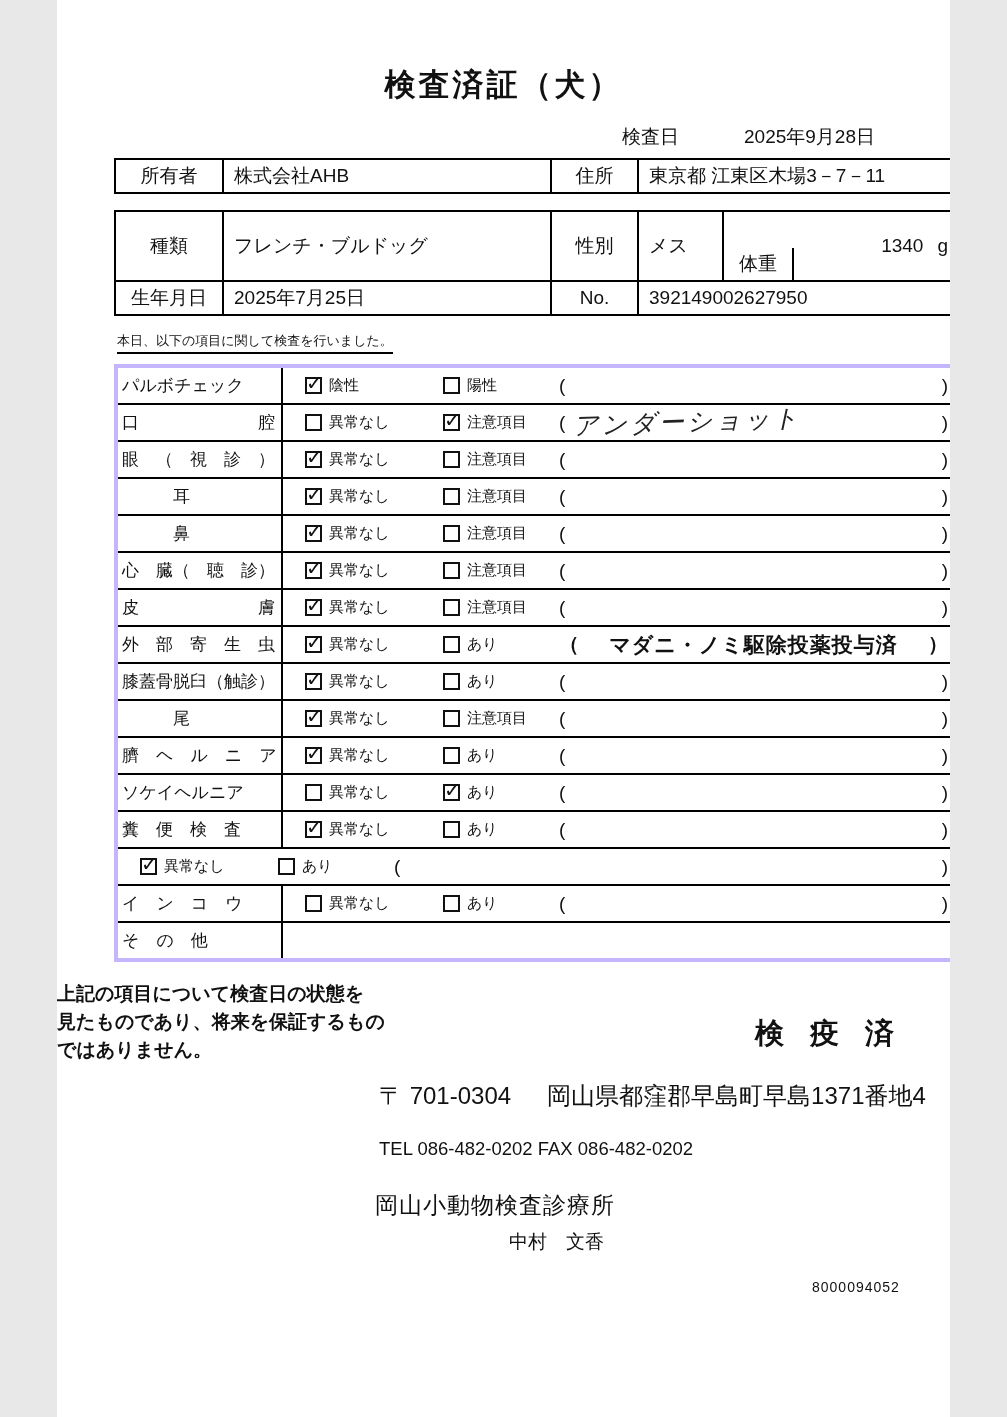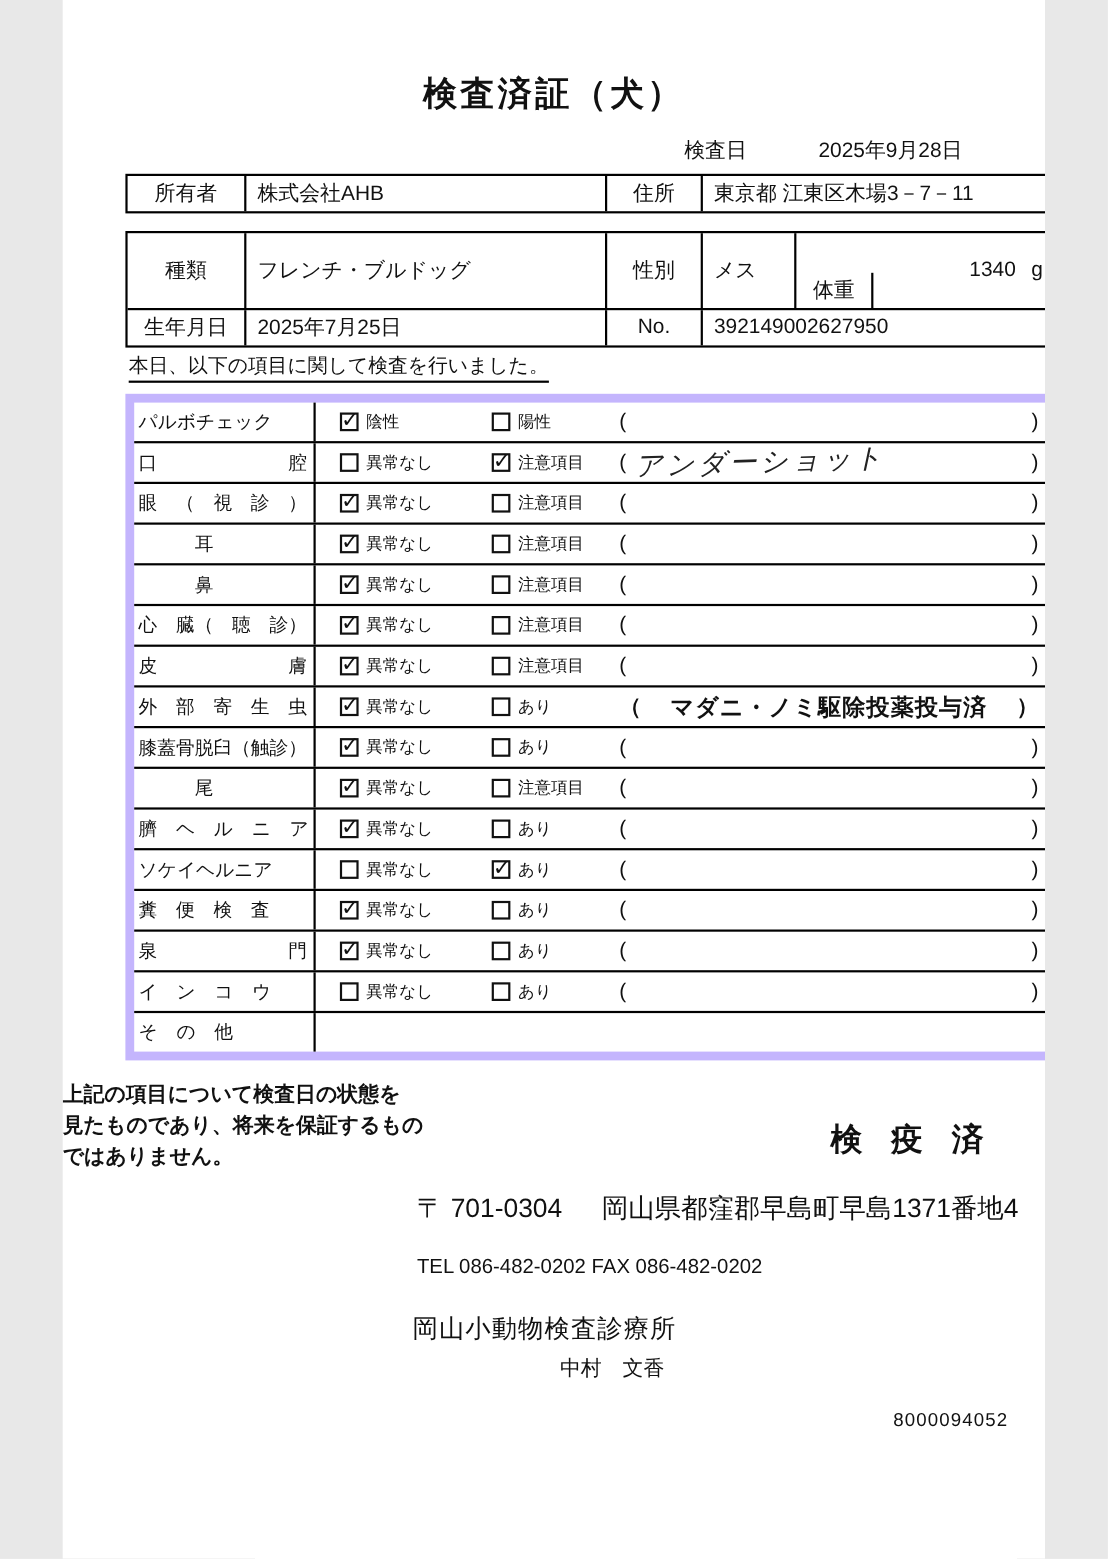--- a/index.html
+++ b/index.html
@@ -24,25 +24,25 @@
   .hc.lab{justify-content:center;border-right:2px solid #000;}
   .hc.val{padding:3px 10px;}
   .w1{width:108px;} .w2{width:328px;border-right:2px solid #000;} .w3{width:87px;}
   .w4{width:85px;border-right:2px solid #000;} .w5{width:70px;margin-top:36px;}
   .wrest{flex:1;}
   .weight-cell{flex:1;justify-content:flex-end;padding-right:55px;}
   .weight-cell .unit{margin-left:14px;}
   .gap{height:16px;}
   
   .intro{
-    display:inline-block;margin:4px 0 10px 60px;font-size:18px;
+    display:inline-block;margin:16px 0 10px 60px;font-size:13px;
     border-bottom:2px solid #000;padding-bottom:2px;
   }
   
-  .insp-table{margin-left:57px;width:846px;border:8px solid #c4b5fd;box-sizing:border-box;}
+  .insp-table{margin-left:57px;width:846px;border:4px solid #c4b5fd;box-sizing:border-box;}
   .insp-row{display:flex;height:35px;position:relative;}
   .insp-row + .insp-row{border-top:2px solid #000;}
   .cell{box-sizing:border-box;display:flex;align-items:center;}
   .cell.label{width:165px;border-right:2px solid #000;padding:0 4px;overflow:hidden;}
   .cell.label .lbl{white-space:pre;font-size:17px;}
   .cell.opt{width:138px;padding-left:22px;font-size:15px;}
   .cell.opt.o2{width:130px;}
   .cell.note{flex:1;padding:0 8px;font-size:18px;}
   .paren{font-size:19px;}
   .note-text{flex:1;padding:0 8px;min-height:1px;}
@@ -77,21 +77,21 @@
   }
   .stamp{
     position:absolute;left:698px;top:34px;font-size:29px;font-weight:bold;
     letter-spacing:9px;white-space:nowrap;
   }
   .postal-line{margin:16px 0 0 322px;font-size:24px;display:flex;}
   .postal-line .addr{margin-left:36px;}
   .tel-line{margin:26px 0 0 322px;font-size:18.5px;}
   .clinic-name{margin:30px 0 0 318px;font-size:23px;letter-spacing:1px;}
   .vet-name{margin:8px 0 0 452px;font-size:19px;}
-  .code{margin:24px 0 0 755px;font-size:17px;letter-spacing:1px;}
+  .code{margin:24px 0 0 755px;font-size:14px;letter-spacing:1px;}
 </style>
 </head>
 <body>
 
 <div class="page">
 
   <div class="title">検査済証（犬）</div>
 
   <div class="date-row">
     <span>検査日</span>
@@ -390,23 +390,20 @@
       </div>
       <div class="cell note">
         <span class="paren paren-open">(</span>
         <span class="note-text"></span>
         <span class="paren paren-close">)</span>
       </div>
       <span class="ref">※2</span>
     </div>
 
     <div class="insp-row">
-      <div class="cell label">
-        <span class="lbl">泉　　　　　　　門</span>
-      </div>
       <div class="cell opt o1">
         <span class="checkbox cb1 checked"></span>
         <span class="opt-label ol1">異常なし</span>
       </div>
       <div class="cell opt o2">
         <span class="checkbox cb2"></span>
         <span class="opt-label ol2">あり</span>
       </div>
       <div class="cell note">
         <span class="paren paren-open">(</span>

